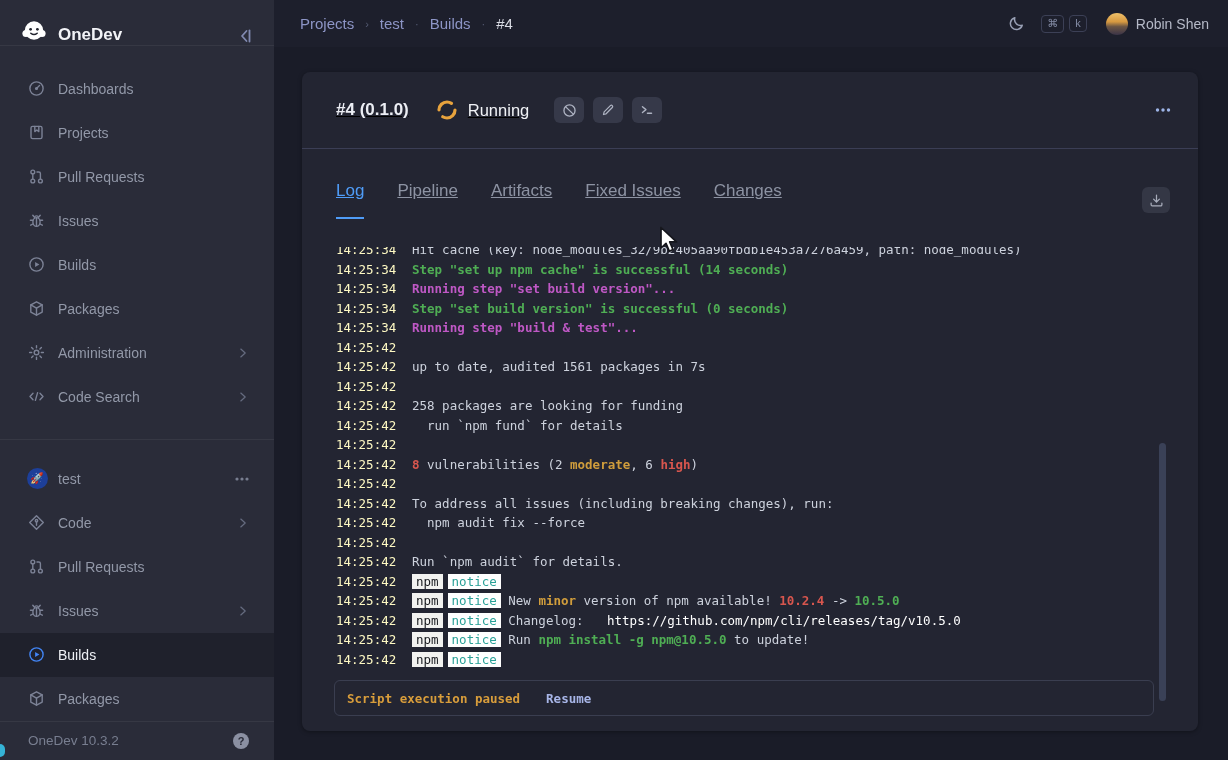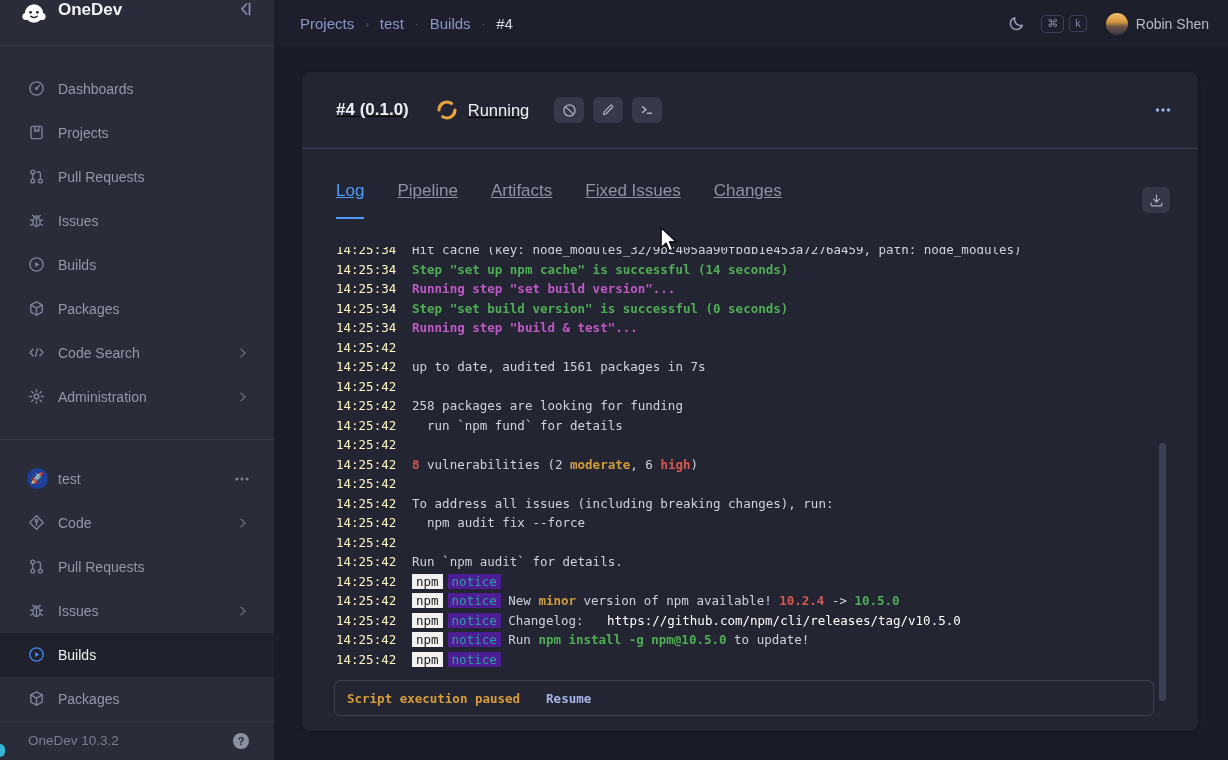--- a/index.html
+++ b/index.html
@@ -2,21 +2,21 @@
 <html><head>
 <meta charset="utf-8">
 <style>
   * { margin:0; padding:0; box-sizing:border-box; }
   html,body { width:1228px; height:760px; overflow:hidden; }
   body { background:#191b26; font-family:"Liberation Sans",sans-serif; position:relative; }
   .app { display:flex; height:760px; }
 
   
   .sidebar { width:274px; background:#2a2c39; display:flex; flex-direction:column; flex-shrink:0; }
-  .sb-header { height:47px; display:flex; align-items:flex-start; padding:0 20px; border-bottom:1px solid rgba(255,255,255,.06); }
+  .sb-header { height:47px; display:flex; align-items:flex-end; padding:0 20px; border-bottom:1px solid rgba(255,255,255,.06); }
   .brand { color:#f2f3f7; font-weight:bold; font-size:17px; margin-left:10px; flex:1; }
   .collapse-btn { color:#8089b0; display:flex; cursor:pointer; }
   .sb-nav { padding-top:21px; }
   .sb-item { height:44px; display:flex; align-items:center; padding:0 24px 0 28px; color:#9298a8; font-size:14px; cursor:pointer; }
   .sb-item .icon { width:17px; height:17px; margin-right:13px; color:#7c8296; display:flex; align-items:center; }
   .sb-item .chev { margin-left:auto; color:#666c80; display:flex; }
   .sb-item.active { background:#1f212c; color:#eef0f5; }
   .sb-item.active .icon { color:#4285f4; }
   .sb-project { border-top:1px solid rgba(255,255,255,.06); margin-top:20px; padding-top:17px; }
   .sb-proj-head { height:44px; display:flex; align-items:center; padding:0 24px 0 27px; color:#9298a8; font-size:14px; cursor:pointer; }
@@ -60,21 +60,21 @@
   .log-inner { margin-top:-7px; }
   .log-line { font-family:"DejaVu Sans Mono",monospace; font-size:12.5px; line-height:19.5px; white-space:pre; color:#cdd2dd; }
   .ts { color:#fef9c3; display:inline-block; width:62px; margin-right:14px; }
   .seg-d { color:#cdd2dd; }
   .seg-g { color:#4fae54; font-weight:bold; }
   .seg-m { color:#bf58c5; font-weight:bold; }
   .seg-r { color:#d8564e; font-weight:bold; }
   .seg-y { color:#d09d3c; font-weight:bold; }
   .seg-l { color:#ffffff;margin-left:16px; }
   .seg-npm { background:#f2f2f0; color:#16181d; padding:0 4px; margin-right:5px; }
-  .seg-notice { background:#4c1d95; color:#2ba198; padding:0 4px; }
+  .seg-notice { background:#ffffff; color:#2ba198; padding:0 4px; }
 
   .paused-box { margin:8px 44px 0 32px; height:36px; border:1px solid #3a3e50; border-radius:6px; display:flex; align-items:center; padding:0 12px; font-family:"DejaVu Sans Mono",monospace; font-size:12.5px; font-weight:bold; }
   .paused-msg { color:#d89d3b; }
   .resume-link { color:#a8b6e8; margin-left:26px; cursor:pointer; }
 
   .scroll-thumb { position:absolute; right:32px; top:371px; width:7px; height:258px; border-radius:4px; background:#3a4157; cursor:pointer; }
   .mouse-cursor { position:absolute; left:659px; top:226px; z-index:20; pointer-events:none; }
   .chat-bubble { position:absolute; left:0; bottom:3px; width:5px; height:13px; background:#35b3d6; border-radius:0 5px 5px 0; z-index:5; }
 </style>
 </head>
@@ -159,40 +159,40 @@
               <path d="M8.5 1.8l5.7 3.1v7.2l-5.7 3.1-5.7-3.1V4.9z"></path>
               <path d="M2.8 4.9l5.7 3.2 5.7-3.2"></path>
               <path d="M8.5 8.1v7.1"></path>
             </svg>
           </span>
           <span>Packages</span>
         </div>
         <div class="sb-item">
           <span class="icon">
             <svg width="17" height="17" viewBox="0 0 17 17" fill="none" stroke="currentColor" stroke-width="1.4" stroke-linecap="round" stroke-linejoin="round">
+              <circle cx="8.5" cy="8.5" r="2.3"></circle>
+              <path d="M8.5 1.6v2.1M8.5 13.3v2.1M1.6 8.5h2.1M13.3 8.5h2.1M3.6 3.6l1.5 1.5M11.9 11.9l1.5 1.5M13.4 3.6l-1.5 1.5M5.1 11.9l-1.5 1.5"></path>
+            </svg>
+          </span>
+          <span>Administration</span>
+          <span class="chev">
+            <svg width="14" height="14" viewBox="0 0 16 16" fill="none" stroke="currentColor" stroke-width="1.4" stroke-linecap="round" stroke-linejoin="round">
+              <path d="M5.5 3.5L10.5 8l-5 4.5"></path>
+            </svg>
+          </span>
+        </div>
+        <div class="sb-item">
+          <span class="icon">
+            <svg width="17" height="17" viewBox="0 0 17 17" fill="none" stroke="currentColor" stroke-width="1.4" stroke-linecap="round" stroke-linejoin="round">
               <path d="M5 5.3L2 8.5l3 3.2"></path>
               <path d="M12 5.3l3 3.2-3 3.2"></path>
               <path d="M9.6 4.6l-2.2 7.8"></path>
             </svg>
           </span>
           <span>Code Search</span>
-          <span class="chev">
-            <svg width="14" height="14" viewBox="0 0 16 16" fill="none" stroke="currentColor" stroke-width="1.4" stroke-linecap="round" stroke-linejoin="round">
-              <path d="M5.5 3.5L10.5 8l-5 4.5"></path>
-            </svg>
-          </span>
-        </div>
-        <div class="sb-item">
-          <span class="icon">
-            <svg width="17" height="17" viewBox="0 0 17 17" fill="none" stroke="currentColor" stroke-width="1.4" stroke-linecap="round" stroke-linejoin="round">
-              <circle cx="8.5" cy="8.5" r="2.3"></circle>
-              <path d="M8.5 1.6v2.1M8.5 13.3v2.1M1.6 8.5h2.1M13.3 8.5h2.1M3.6 3.6l1.5 1.5M11.9 11.9l1.5 1.5M13.4 3.6l-1.5 1.5M5.1 11.9l-1.5 1.5"></path>
-            </svg>
-          </span>
-          <span>Administration</span>
           <span class="chev">
             <svg width="14" height="14" viewBox="0 0 16 16" fill="none" stroke="currentColor" stroke-width="1.4" stroke-linecap="round" stroke-linejoin="round">
               <path d="M5.5 3.5L10.5 8l-5 4.5"></path>
             </svg>
           </span>
         </div>
       </div>
     <div class="sb-project">
       <div class="sb-proj-head">
         <span class="proj-avatar">🚀</span>

